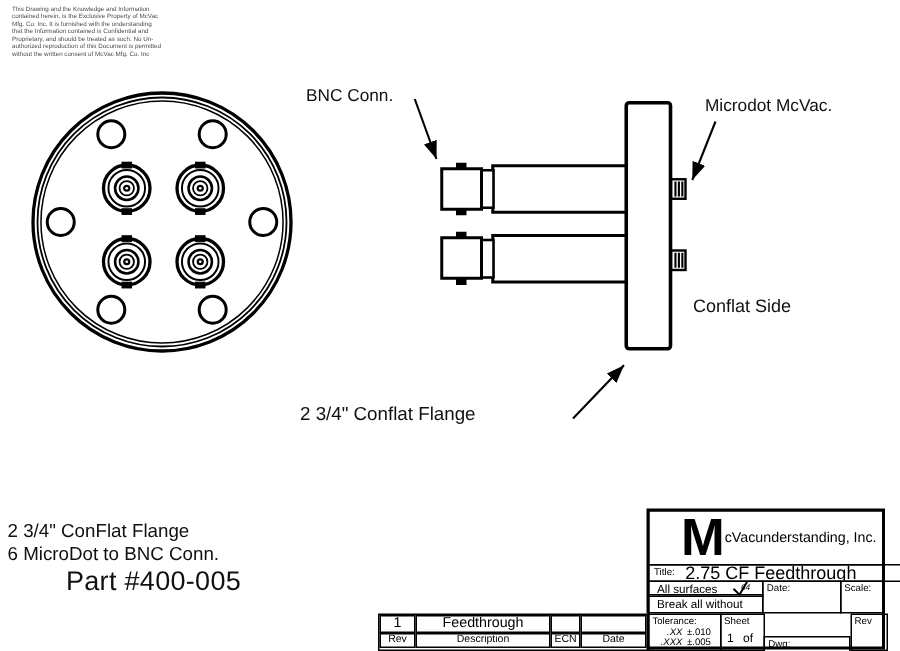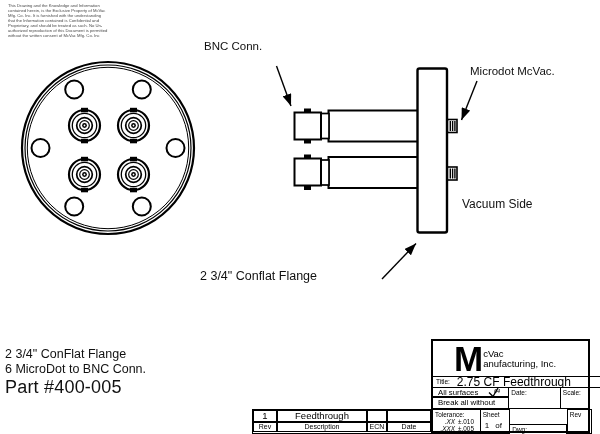--- a/index.html
+++ b/index.html
@@ -9,38 +9,38 @@
   
   #notice { position:absolute; left:8px; top:3px; width:220px;
             font-size:8.4px; line-height:10px; color:#4a4a4a;
             transform:scale(0.5); transform-origin:0 0; }
 
   
   #drawing { position:absolute; left:0; top:0; }
 
   
   .callout { position:absolute; white-space:nowrap; color:#111; }
-  #lbl-bnc      { left:204px; top:40px;  font-size:11.5px; }
+  #lbl-bnc      { left:204px; top:58px;  font-size:11.5px; }
   #lbl-microdot { left:470px; top:65px;  font-size:11.5px; }
   #lbl-vacuum   { left:462px; top:197px; font-size:12px; }
   #lbl-flange   { left:200px; top:269px; font-size:12.5px; }
 
   
   #partinfo { position:absolute; left:5px; top:347px; color:#111; }
   #partinfo .pi-line { font-size:12.5px; line-height:15px; }
-  #partinfo .pi-part { font-size:18px; line-height:20px; letter-spacing:0.2px; }
+  #partinfo .pi-part { font-size:18px; line-height:20px; letter-spacing:0.2px;margin-left:39px; }
 
   
   #titleblock { position:absolute; left:431px; top:339px; width:158.5px; height:94px;
                 border:2px solid #000; background:#fff; }
   #titleblock .cell { position:absolute; border:0.75px solid #000; overflow:hidden; }
   .tb-logo { left:-1px; top:-1px; width:157.5px; height:37px; display:flex; align-items:center;
              padding-left:21px; }
   .tb-m { font-size:35px; font-weight:bold; line-height:28px; letter-spacing:-1px; }
-  .tb-co { display:flex; flex-direction:column; justify-content:center; margin-left:1px; }
+  .tb-co { display:flex; flex-direction:row; justify-content:center; margin-left:1px; }
   .tb-co span { font-size:9.5px; line-height:9.5px; white-space:nowrap; }
   .tb-title-row { left:-1px; top:35px; width:190px; height:11.5px; display:flex; align-items:center;
                   padding-left:3px; }
   .tb-title-label { font-size:6.5px; margin-right:7px; }
   .tb-title-value { font-size:12px; white-space:nowrap; }
   .tb-surf  { left:-1px; top:45.7px; width:77px; height:11px; display:flex; align-items:center;
               justify-content:space-between; padding:0 4px 0 5px; font-size:7.8px;text-decoration:underline; }
   .tb-break { left:-1px; top:55.2px; width:77px; height:13px; display:flex; align-items:center;
               padding-left:5px; font-size:7.8px; }
   .tb-date  { left:75.2px; top:45.7px; width:52.5px; height:22.5px; font-size:6.5px; padding:1.5px 0 0 2px; }
@@ -183,35 +183,35 @@
 
   <g stroke="#000" stroke-width="1.4">
     <line x1="276.5" y1="66" x2="291" y2="106" marker-end="url(#ah)"></line>
     <line x1="477" y1="81" x2="461.5" y2="120" marker-end="url(#ah)"></line>
     <line x1="382" y1="279" x2="416" y2="243.5" marker-end="url(#ah)"></line>
   </g>
 </svg>
 
 <div class="callout" id="lbl-bnc">BNC Conn.</div>
 <div class="callout" id="lbl-microdot">Microdot McVac.</div>
-<div class="callout" id="lbl-vacuum">Vacuum Side</div>
+<div class="callout" id="lbl-vacuum">Conflat Side</div>
 <div class="callout" id="lbl-flange">2 3/4" Conflat Flange</div>
 
 <div id="partinfo">
   <div class="pi-line">2 3/4" ConFlat Flange</div>
   <div class="pi-line">6 MicroDot to BNC Conn.</div>
   <div class="pi-part">Part #400-005</div>
 </div>
 
 <div id="titleblock">
   <div class="cell tb-logo">
     <span class="tb-m">M</span>
     <span class="tb-co">
       <span>cVac</span>
-      <span>anufacturing, Inc.</span>
+      <span>understanding, Inc.</span>
     </span>
   </div>
   <div class="cell tb-title-row">
     <span class="tb-title-label">Title:</span>
     <span class="tb-title-value">2.75 CF Feedthrough</span>
   </div>
   <div class="cell tb-surf">
     <span>All surfaces</span>
     <svg width="17" height="11" viewBox="0 0 17 11">
       <path d="M2,5.5 L6,9.5 L11,1" fill="none" stroke="#000" stroke-width="1.3"></path>

